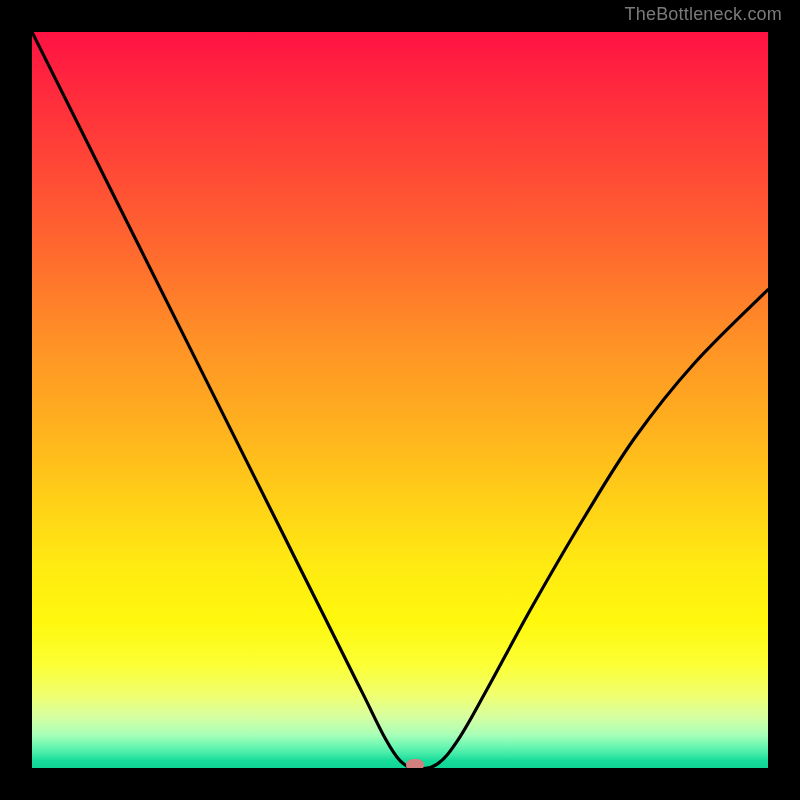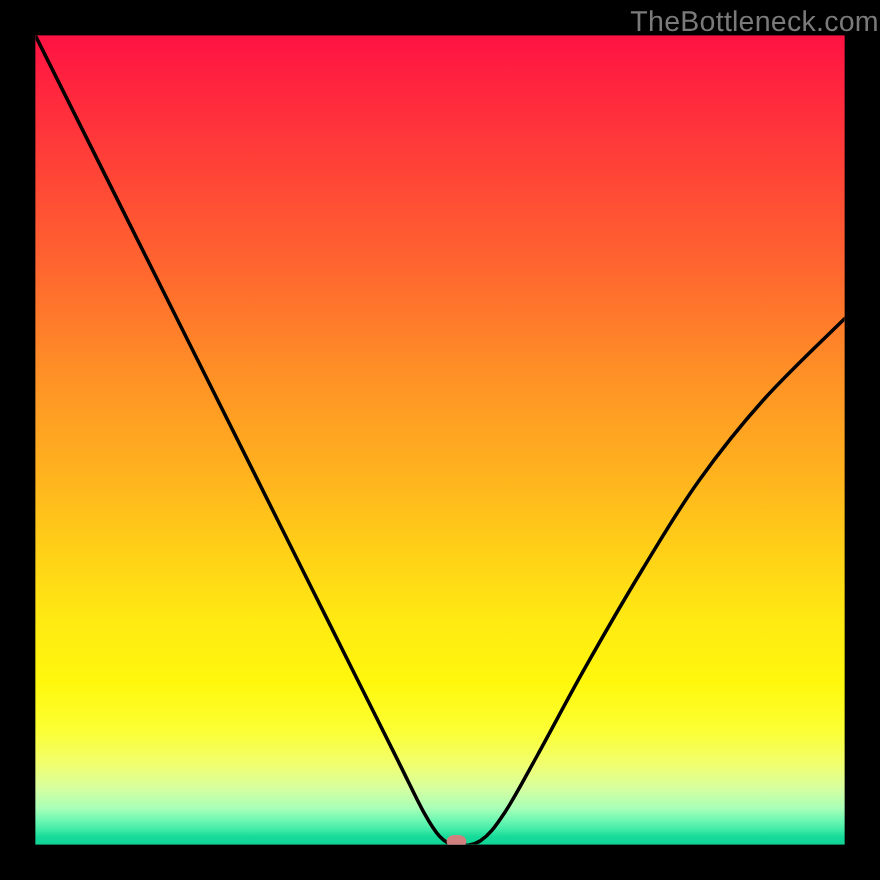--- a/index.html
+++ b/index.html
@@ -15,23 +15,23 @@
     position: absolute;
     left: 0;
     top: 0;
     width: 800px;
     height: 800px;
     background: #000;
   }
   .watermark {
     position: absolute;
     top: 4px;
-    right: 1px;
+    right: 18px;
     color: #7a7a7a;
-    font-size: 26px;
+    font-size: 18px;
     font-weight: 500;
     letter-spacing: 0.2px;
     user-select: none;
   }
   .plot-area {
     position: absolute;
     left: 32px;
     top: 32px;
     width: 736px;
     height: 736px;

